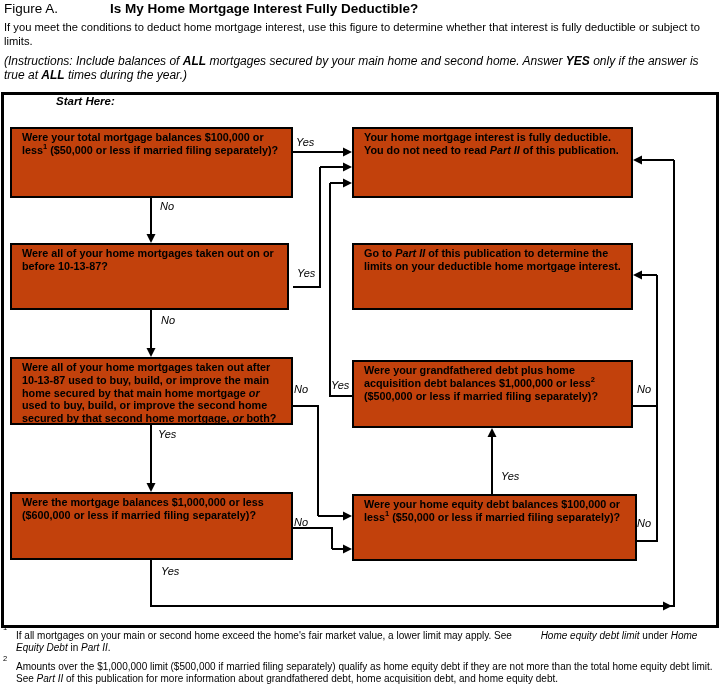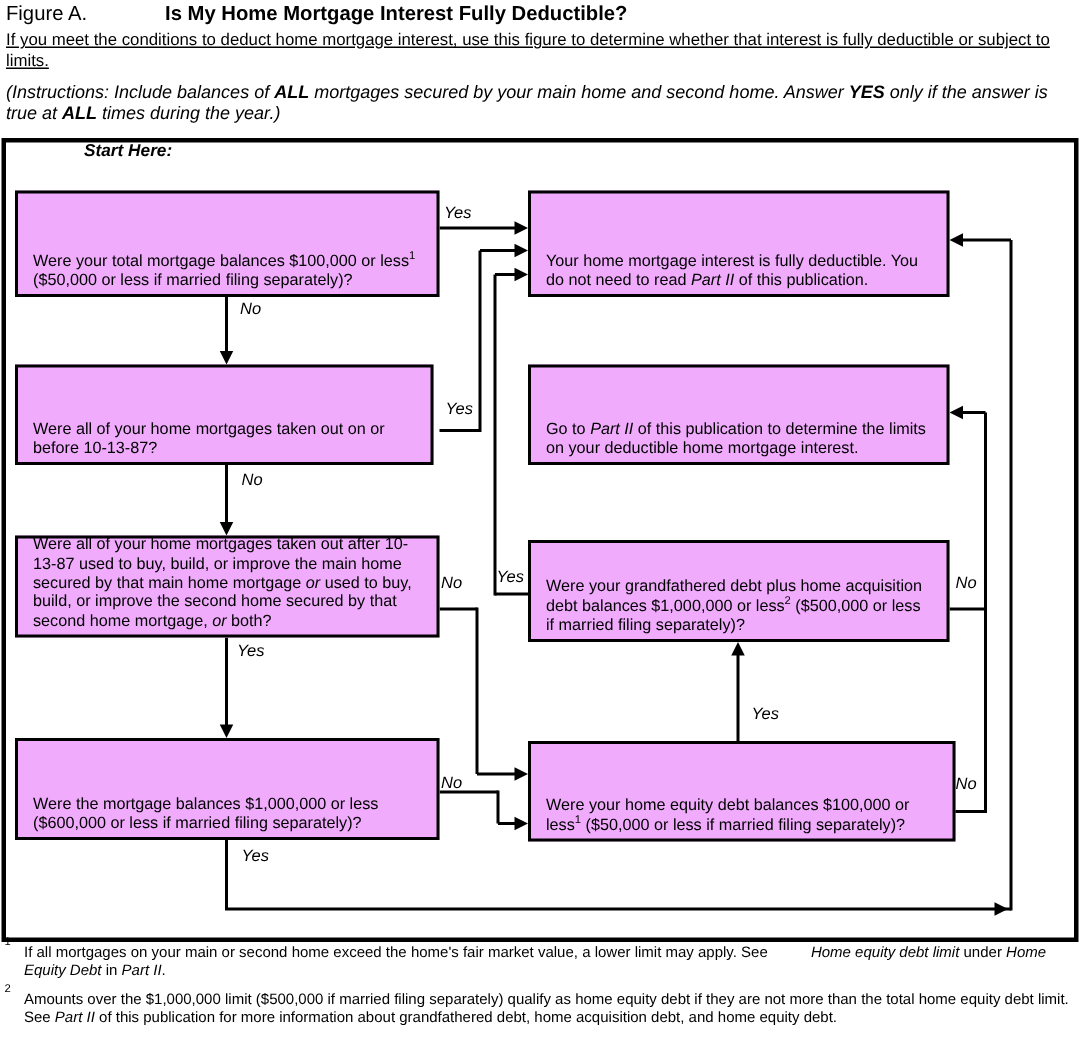--- a/index.html
+++ b/index.html
@@ -3,30 +3,30 @@
 <meta charset="utf-8">
 <style>
   html,body{margin:0;padding:0;background:#fff;}
   .page{
     position:relative;width:721px;height:693px;background:#fff;
     font-family:"Liberation Sans",sans-serif;color:#000;overflow:hidden;
   }
   .title-row{position:absolute;left:4px;top:1px;font-size:13.5px;white-space:nowrap;}
   .title-label{font-weight:400;}
   .title-text{font-weight:700;margin-left:6px;padding-left:46px;}
-  .intro{position:absolute;left:4px;top:21px;width:712px;font-size:11.2px;line-height:13.5px;text-decoration:underline;}
+  .intro{position:absolute;left:4px;top:21px;width:712px;font-size:11.2px;line-height:13.5px;}
   .instructions{position:absolute;left:4px;top:55px;width:712px;font-size:12px;line-height:13.5px;font-style:italic;}
   .instructions b{font-style:italic;}
   .frame{position:absolute;left:1px;top:92px;width:718px;height:536px;border:3px solid #000;box-sizing:border-box;background:#fff;}
   .start-here{position:absolute;left:56px;top:95px;font-size:11.5px;font-weight:700;font-style:italic;}
   .connectors{position:absolute;left:0;top:0;width:721px;height:693px;}
   .fbox{
-    position:absolute;border:2px solid #000;background:#f0abfc;box-sizing:border-box;
-    display:flex;align-items:flex-end;padding:2px 9px 2px 10px;
-    font-size:10.8px;line-height:13px;
+    position:absolute;border:2px solid #000;background:#c2410c;box-sizing:border-box;
+    display:flex;align-items:flex-start;padding:2px 9px 2px 10px;
+    font-size:10.8px;line-height:13px;font-weight:bold;
   }
   .fbox sup,.fn sup{font-size:7.5px;vertical-align:super;line-height:0;}
   .box-q1{left:10px;top:127px;width:283px;height:71px;}
   .box-r1{left:352px;top:127px;width:281px;height:71px;}
   .box-q2{left:10px;top:243px;width:279px;height:67px;}
   .box-r2{left:352px;top:243px;width:281px;height:67px;}
   .box-q3{left:10px;top:357px;width:283px;height:68px;line-height:12.8px;}
   .box-q5{left:352px;top:360px;width:281px;height:68px;}
   .box-q4{left:10px;top:492px;width:283px;height:68px;}
   .box-q6{left:352px;top:494px;width:285px;height:67px;}

